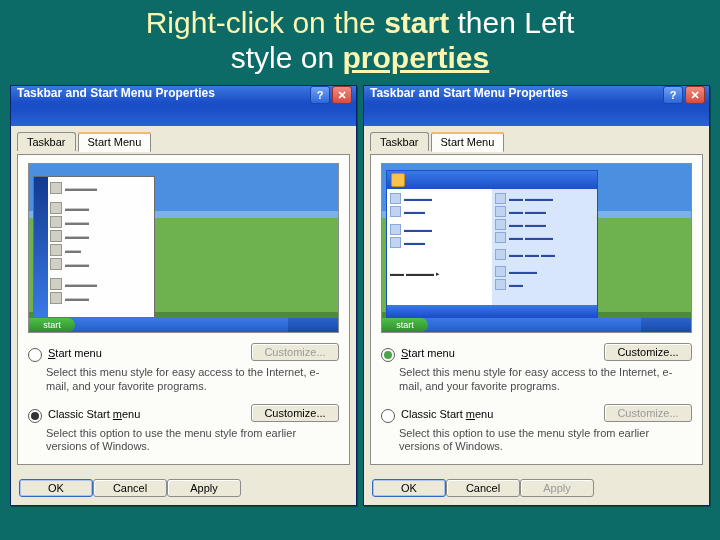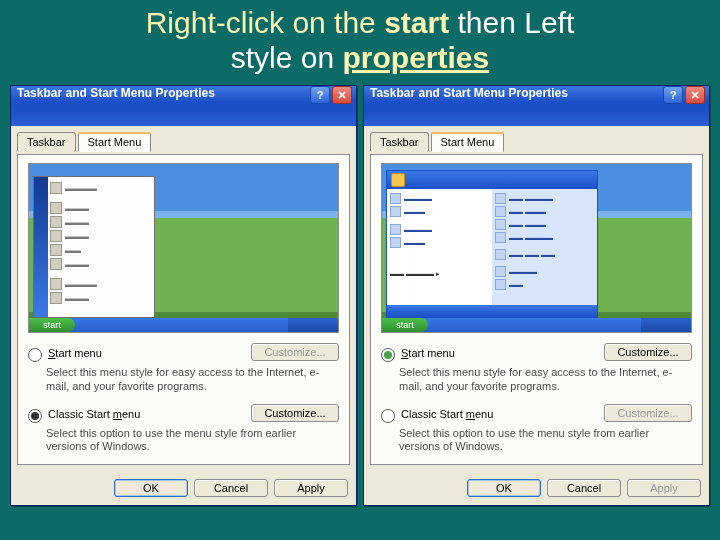--- a/index.html
+++ b/index.html
@@ -55,21 +55,21 @@
   .opt .radio.checked::after{content:"";position:absolute;inset:2px;border-radius:50%;background:#4aa54a}
   .opt .radio.checked.blue::after{background:#333}
   .opt-body{flex:1}
   .opt-label{font-size:11px}
   .opt-label .u{text-decoration:underline}
   .opt-desc{font-size:11px;color:#4a4a4a;margin-top:2px;line-height:1.25}
   .btn{font-size:11px;padding:2px 0;width:86px;text-align:center;background:#ece9d8;border:1px solid #8c8c8c;border-radius:3px;box-shadow:inset 1px 1px 0 #fff}
   .btn.disabled{color:#9a9a9a}
   .opt-row{display:flex;align-items:flex-start;justify-content:space-between}
 
-  .dlg-buttons{display:flex;justify-content:flex-end;gap:6px;padding:8px}
+  .dlg-buttons{display:flex;justify-content:flex-start;padding:8px}
   .dbtn{width:72px;padding:2px 0;text-align:center;background:#ece9d8;border:1px solid #8c8c8c;border-radius:3px;box-shadow:inset 1px 1px 0 #fff;font-size:11px}
   .dbtn.default{border:1px solid #316ac5;box-shadow:inset 0 0 0 1px #a8c5f2,inset 1px 1px 0 #fff}
   .dbtn.disabled{color:#9a9a9a}
 </style>
 </head>
 <body>
 
 <div class="slide-title">
   <span class="yellow">Right-click on the </span><b class="yellow">start</b><span class="white"> then Left</span><br>
   <span class="white">style on </span><b class="yellow" style="text-decoration:underline">properties</b>

